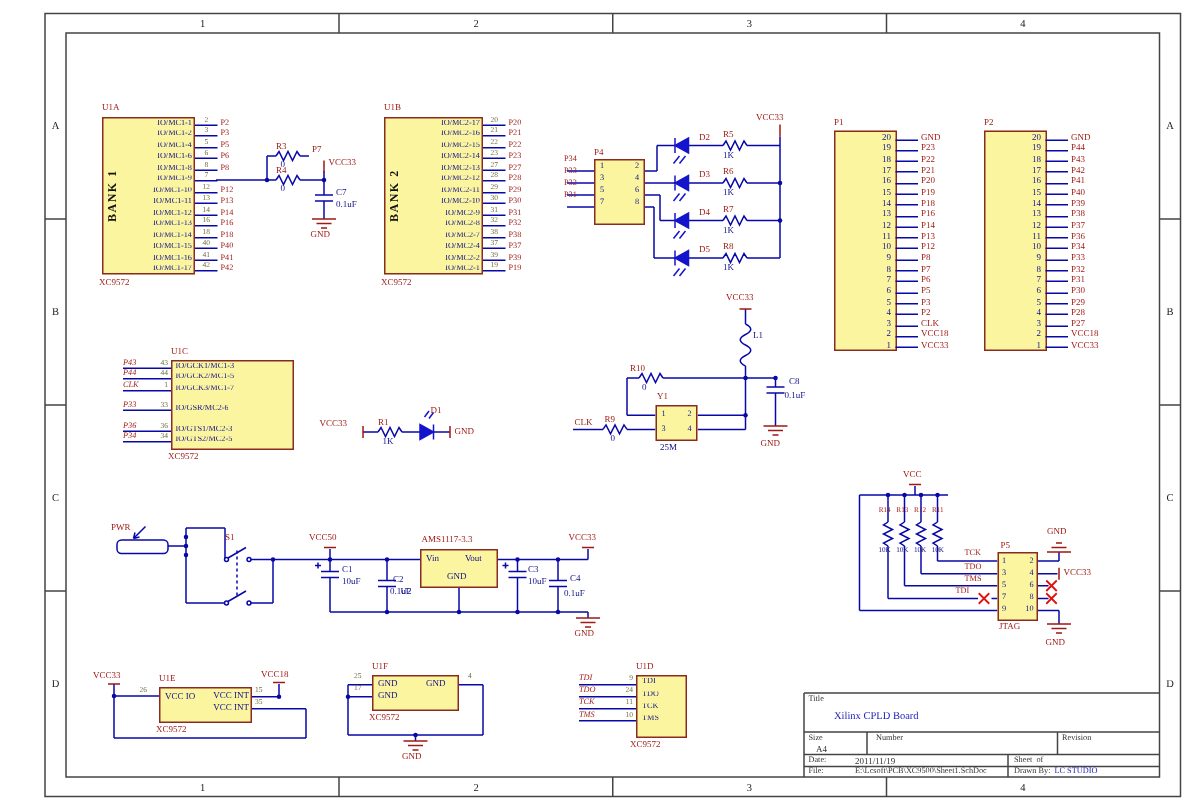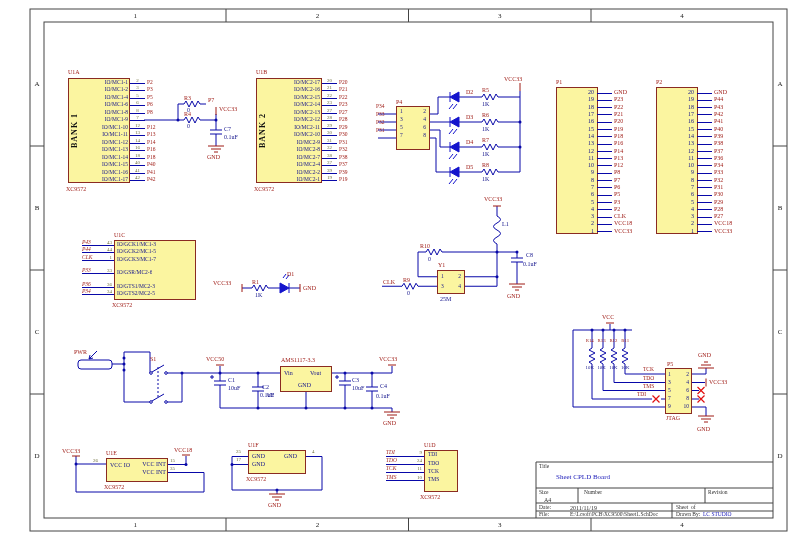--- a/index.html
+++ b/index.html
@@ -900,21 +900,21 @@
       <span class="numcell">9</span>
       <span class="numcell">10</span>
     </div>
     </div>
   <span class="lb red" style="left:666px;top:415px">JTAG</span>
   <span class="lb red" style="left:698px;top:352px">GND</span>
   <span class="lb red" style="left:709px;top:379px">VCC33</span>
   <span class="lb red" style="left:697px;top:426px">GND</span>
 
   <span class="lb gray" style="left:539px;top:464px;font-size:5.5px">Title</span>
-  <span class="lb blue" style="left:556px;top:474px;font-size:7px">Sheet CPLD Board</span>
+  <span class="lb blue" style="left:556px;top:474px;font-size:7px">Xilinx CPLD Board</span>
   <span class="lb gray" style="left:539px;top:490px;font-size:5.5px">Size</span>
   <span class="lb gray" style="left:544px;top:497px">A4</span>
   <span class="lb gray" style="left:584px;top:490px;font-size:5.5px">Number</span>
   <span class="lb gray" style="left:708px;top:490px;font-size:5.5px">Revision</span>
   <span class="lb gray" style="left:539px;top:504.5px;font-size:5.5px">Date:</span>
   <span class="lb gray" style="left:570px;top:504.5px">2011/11/19</span>
   <span class="lb gray" style="left:676px;top:504.5px;font-size:5.5px">Sheet  of</span>
   <span class="lb gray" style="left:539px;top:512px;font-size:5.5px">File:</span>
   <span class="lb gray" style="left:570px;top:512px;font-size:5.5px">E:\Lcsoft\PCB\XC9500\Sheet1.SchDoc</span>
   <span class="lb gray" style="left:676px;top:512px;font-size:5.5px">Drawn By:</span>

